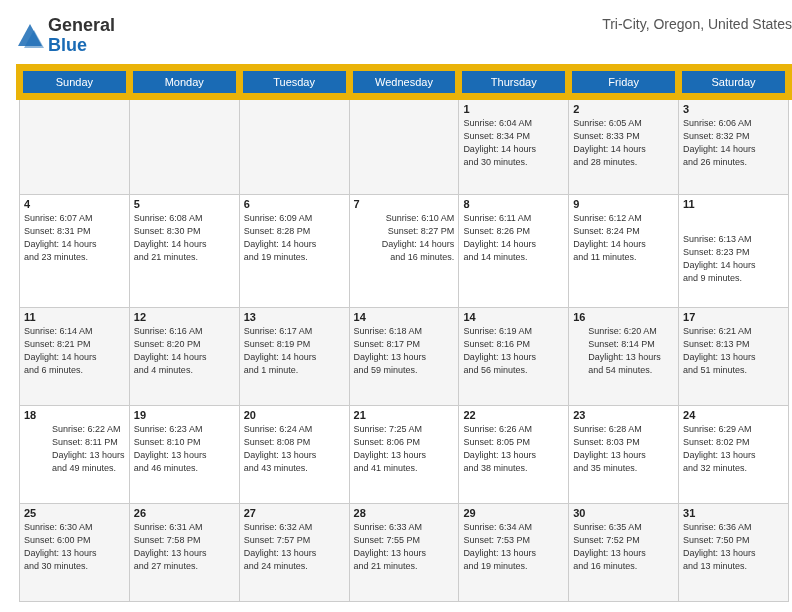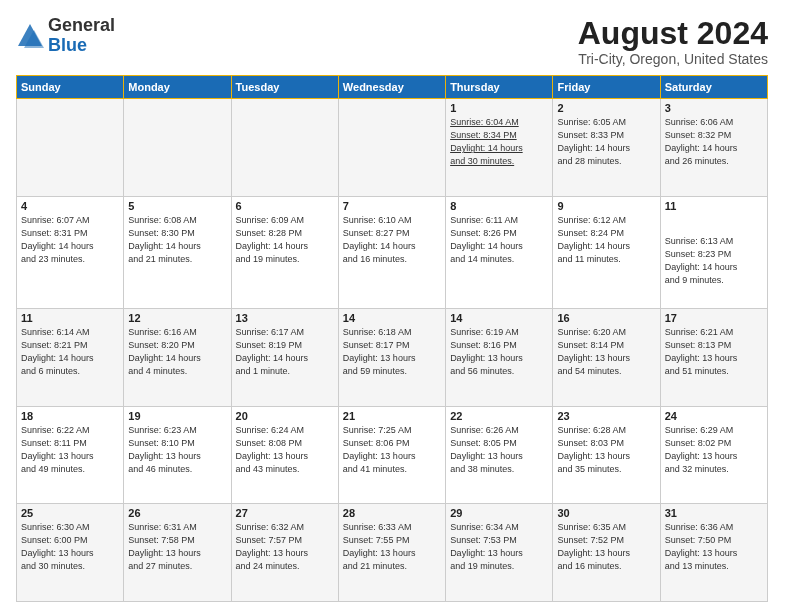--- a/index.html
+++ b/index.html
@@ -6,21 +6,21 @@
     body {
       font-family: Arial, sans-serif;
       background: #fff;
       width: 792px;
       height: 612px;
       overflow: hidden;
     }
     .page {
       width: 792px;
       height: 612px;
-      padding: 16px 24px 10px 16px;
+      padding: 16px 0 10px 16px;
       display: flex;
       flex-direction: column;
     }
     .header {
       display: flex;
       justify-content: space-between;
       align-items: flex-start;
       margin-bottom: 8px;
     }
     .logo {
@@ -55,24 +55,24 @@
     .calendar {
       flex: 1;
       border-collapse: collapse;
       width: 100%;
       table-layout: fixed;
     }
     .calendar thead tr th {
       background: #1a6bb5;
       color: #fff;
       font-size: 11px;
-      font-weight: bold;
+      font-weight: normal;
       padding: 5px 4px;
-      text-align: left;
-      border: 1px solid #eab308;
+      text-align: center;
+      border: 7px solid #eab308;
     }
     .calendar tbody tr td {
       border: 1px solid #ccc;
       vertical-align: top;
       padding: 3px 4px;
       font-size: 9.5px;
       color: #333;
       background: #fff;
       height: 82px;
     }
@@ -106,21 +106,20 @@
       <svg class="logo-icon" viewBox="0 0 28 28" xmlns="http://www.w3.org/2000/svg">
         <polygon points="14,2 26,24 2,24" fill="#1a6bb5" opacity="0.85"></polygon>
         <polygon points="18,8 28,26 8,26" fill="#1a6bb5" opacity="0.5"></polygon>
       </svg>
       <div class="logo-text">
         <div class="logo-general">General</div>
         <div class="logo-blue">Blue</div>
       </div>
     </div>
     <div class="title-block">
-      <div class="main-title">August 2024</div>
       <div class="subtitle">Tri-City, Oregon, United States</div>
     </div>
   </div>
 
   <table class="calendar">
     <thead>
       <tr>
       <th>Sunday</th>
           <th>Monday</th>
           <th>Tuesday</th>
@@ -131,21 +130,21 @@
         </tr>
     </thead>
     <tbody id="calendar-body">
     <tr>
           <td class="empty-cell"></td>
           <td class="empty-cell"></td>
           <td class="empty-cell"></td>
           <td class="empty-cell"></td>
           <td>
             <div class="cell-date">1</div>
-            <div class="cell-info" style="white-space: pre-line; text-decoration: underline;">Sunrise: 6:04 AM
+            <div class="cell-info" style="white-space: pre-line;">Sunrise: 6:04 AM
 Sunset: 8:34 PM
 Daylight: 14 hours
 and 30 minutes.</div>
           </td>
           <td>
             <div class="cell-date">2</div>
             <div class="cell-info" style="white-space: pre-line;">Sunrise: 6:05 AM
 Sunset: 8:33 PM
 Daylight: 14 hours
 and 28 minutes.</div>
@@ -175,21 +174,21 @@
           </td>
           <td>
             <div class="cell-date">6</div>
             <div class="cell-info" style="white-space: pre-line;">Sunrise: 6:09 AM
 Sunset: 8:28 PM
 Daylight: 14 hours
 and 19 minutes.</div>
           </td>
           <td>
             <div class="cell-date">7</div>
-            <div class="cell-info" style="white-space: pre-line;">Sunrise: 6:10 AM
+            <div class="cell-info" style="white-space: pre-line; text-align: right;">Sunrise: 6:10 AM
 Sunset: 8:27 PM
 Daylight: 14 hours
 and 16 minutes.</div>
           </td>
           <td>
             <div class="cell-date">8</div>
             <div class="cell-info" style="white-space: pre-line;">Sunrise: 6:11 AM
 Sunset: 8:26 PM
 Daylight: 14 hours
 and 14 minutes.</div>
@@ -240,37 +239,37 @@
           </td>
           <td>
             <div class="cell-date">14</div>
             <div class="cell-info" style="white-space: pre-line;">Sunrise: 6:19 AM
 Sunset: 8:16 PM
 Daylight: 13 hours
 and 56 minutes.</div>
           </td>
           <td>
             <div class="cell-date">16</div>
-            <div class="cell-info" style="white-space: pre-line;">Sunrise: 6:20 AM
+            <div class="cell-info" style="white-space: pre-line; margin-left: 15px;">Sunrise: 6:20 AM
 Sunset: 8:14 PM
 Daylight: 13 hours
 and 54 minutes.</div>
           </td>
           <td>
             <div class="cell-date">17</div>
             <div class="cell-info" style="white-space: pre-line;">Sunrise: 6:21 AM
 Sunset: 8:13 PM
 Daylight: 13 hours
 and 51 minutes.</div>
           </td>
         </tr>
         <tr>
           <td>
             <div class="cell-date">18</div>
-            <div class="cell-info" style="white-space: pre-line;">Sunrise: 6:22 AM
+            <div class="cell-info" style="white-space: pre-line; margin-left: 28px;">Sunrise: 6:22 AM
 Sunset: 8:11 PM
 Daylight: 13 hours
 and 49 minutes.</div>
           </td>
           <td>
             <div class="cell-date">19</div>
             <div class="cell-info" style="white-space: pre-line;">Sunrise: 6:23 AM
 Sunset: 8:10 PM
 Daylight: 13 hours
 and 46 minutes.</div>

